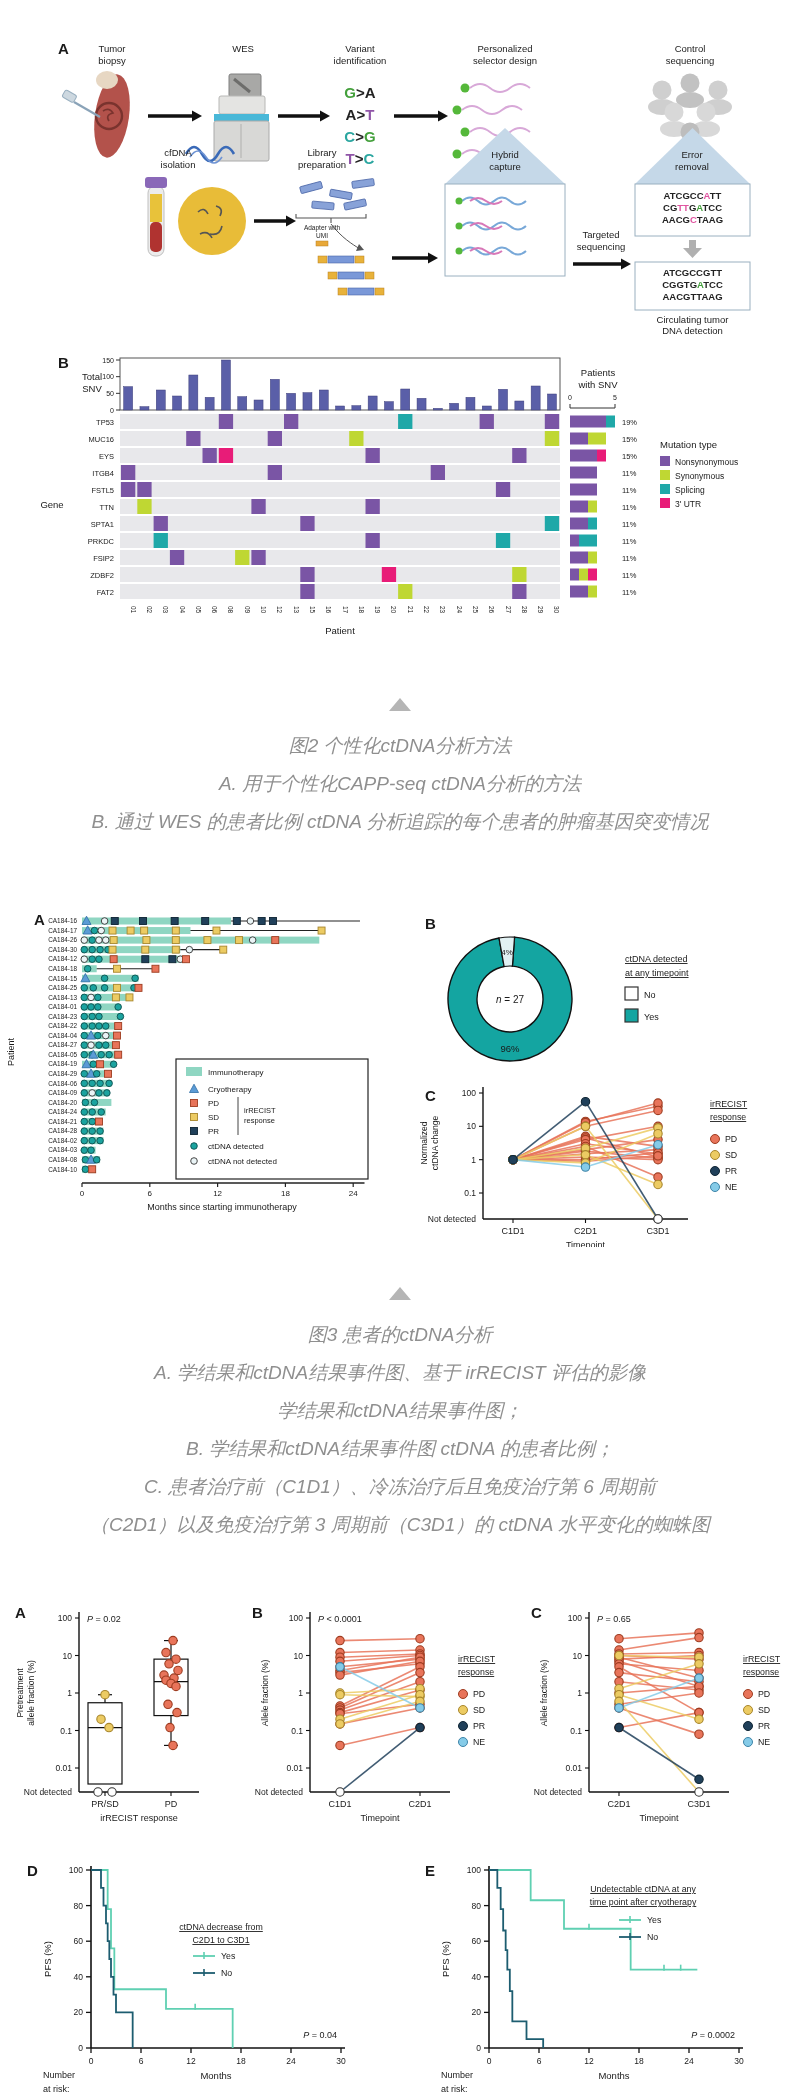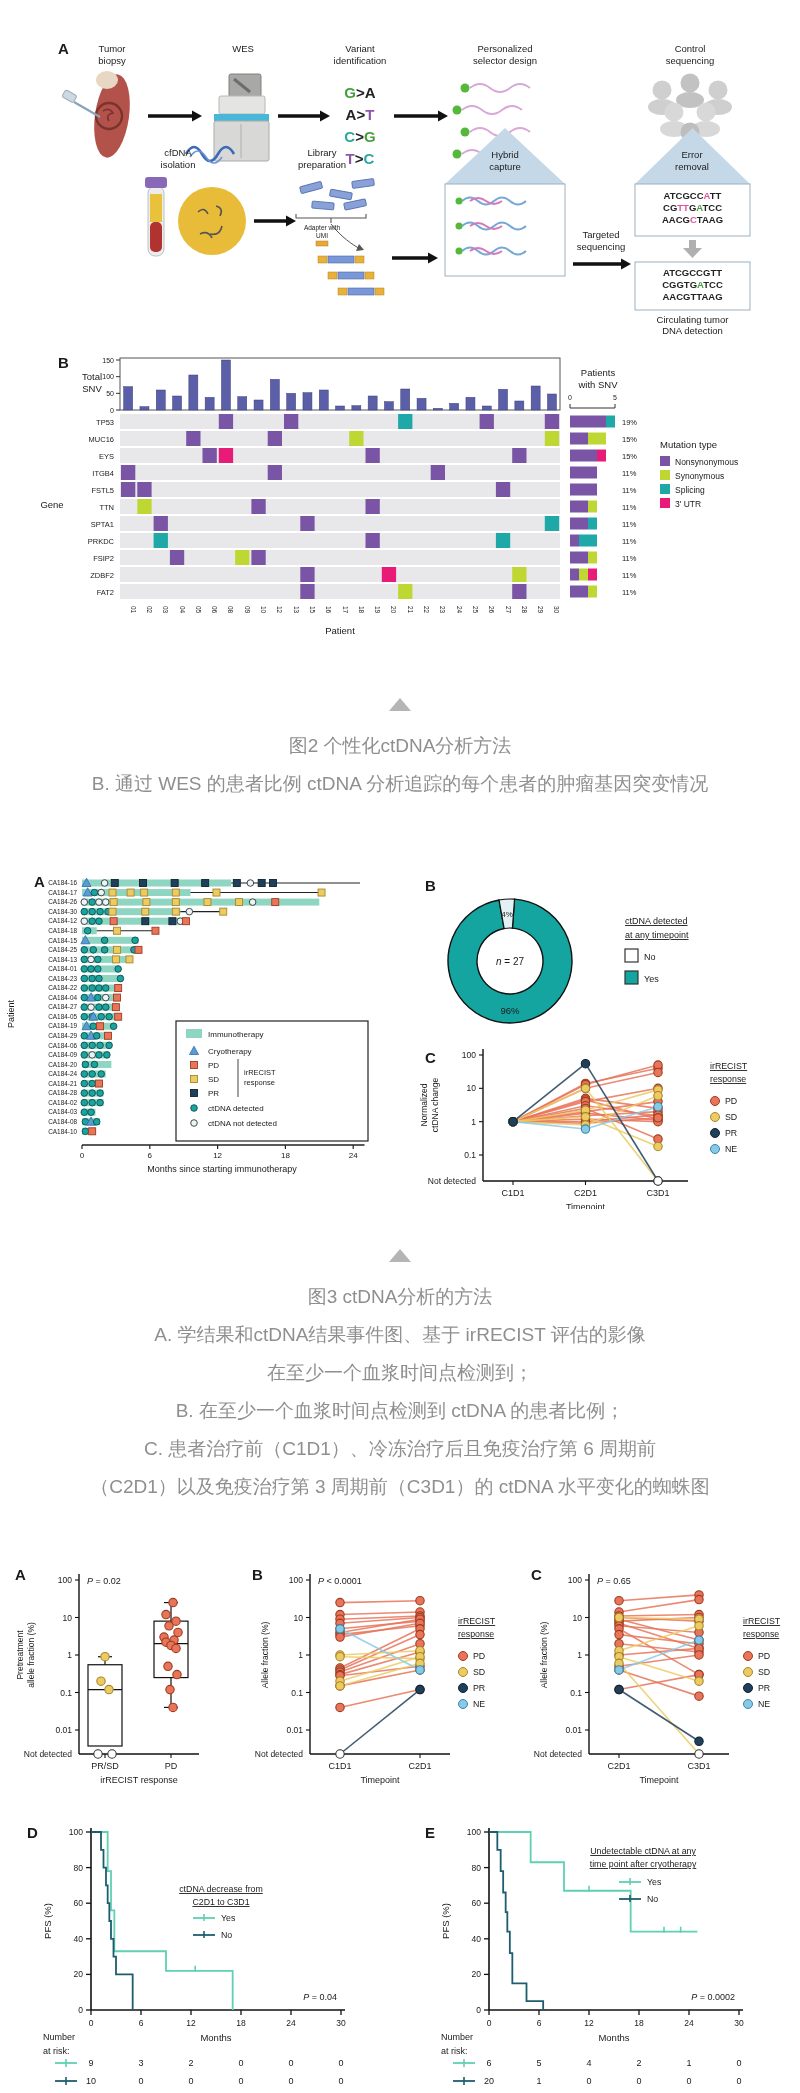--- a/index.html
+++ b/index.html
@@ -3,21 +3,21 @@
 <meta charset="utf-8">
 <style>
   html,body{margin:0;padding:0;background:#fff;}
   body{width:800px;font-family:"Liberation Sans",sans-serif;color:#1a1a1a;}
   .page{width:800px;padding-top:16px;}
   figure{margin:0;}
   svg text{font-family:"Liberation Sans",sans-serif;}
   .arrow-row{display:flex;justify-content:center;margin-top:46px;}
   .tri{width:0;height:0;border-left:11px solid transparent;border-right:11px solid transparent;
        border-bottom:13px solid #b5b5b5;cursor:pointer;}
-  .caption{margin-top:16px;text-align:center;color:#8f8f8f;font-size:19px;line-height:2.0;}
+  .caption{margin-top:16px;text-align:center;color:#8f8f8f;font-size:19px;line-height:2.0;font-style:italic;}
   .fig3-wrap{display:flex;margin-top:66px;}
   .fig3-right{display:flex;flex-direction:column;}
   .fig4-wrap{margin-top:52px;}
   .fig4-row1{display:flex;justify-content:center;gap:8px;}
   .fig4-row2{display:flex;justify-content:center;gap:26px;margin-top:4px;}
   .fig2b-block{margin-top:6px;}
 </style>
 </head>
 <body>
 
@@ -341,20 +341,21 @@
         </svg>
     </div>
   </figure>
 
   <div class="arrow-row">
     <span class="tri"></span>
   </div>
 
   <div class="caption">
     <div>图2 个性化ctDNA分析方法</div>
+    <div>A. 用于个性化CAPP-seq ctDNA分析的方法</div>
     <div>B. 通过 WES 的患者比例 ctDNA 分析追踪的每个患者的肿瘤基因突变情况</div>
   </div>
 
   <figure class="fig3-wrap">
     <svg width="395" height="335" viewBox="0 0 395 335">
         <text x="34" y="18" font-size="15" fill="#1a1a1a" text-anchor="start" font-weight="bold">A</text>
         <text x="77" y="16.2" font-size="6.4" fill="#1a1a1a" text-anchor="end">CA184-16</text>
         <rect x="82" y="10.5" width="149.16" height="7" fill="#8fd6c2"></rect>
         <line x1="231.16" y1="14" x2="359.98" y2="14" stroke="#222" stroke-width="1.1"></line>
         <polygon points="82.02,17.5 91.02,17.5 86.52,9.2" fill="#5b9bd5" stroke="#2e6da4" stroke-width="0.8"></polygon>
@@ -723,24 +724,24 @@
           <text x="330" y="111" font-size="8.8" fill="#1a1a1a" text-anchor="start">NE</text>
         </svg>
     </div>
   </figure>
 
   <div class="arrow-row" style="margin-top:40px;">
     <span class="tri"></span>
   </div>
 
   <div class="caption">
-    <div>图3 ctDNA分析的方法</div>
+    <div>图3 患者的ctDNA分析</div>
     <div>A. 学结果和ctDNA结果事件图、基于 irRECIST 评估的影像</div>
-    <div>在至少一个血浆时间点检测到；</div>
-    <div>B. 在至少一个血浆时间点检测到 ctDNA 的患者比例；</div>
+    <div>学结果和ctDNA结果事件图；</div>
+    <div>B. 学结果和ctDNA结果事件图 ctDNA 的患者比例；</div>
     <div>C. 患者治疗前（C1D1）、冷冻治疗后且免疫治疗第 6 周期前</div>
     <div>（C2D1）以及免疫治疗第 3 周期前（C3D1）的 ctDNA 水平变化的蜘蛛图</div>
   </div>
 
   <figure class="fig4-wrap">
     <div class="fig4-row1">
       <svg width="225" height="252" viewBox="0 0 225 252">
           <text x="10" y="22" font-size="15" fill="#1a1a1a" text-anchor="start" font-weight="bold">A</text>
           <line x1="74" y1="16" x2="74" y2="196" stroke="#111" stroke-width="1.4"></line>
           <line x1="74" y1="196" x2="194" y2="196" stroke="#111" stroke-width="1.4"></line>

